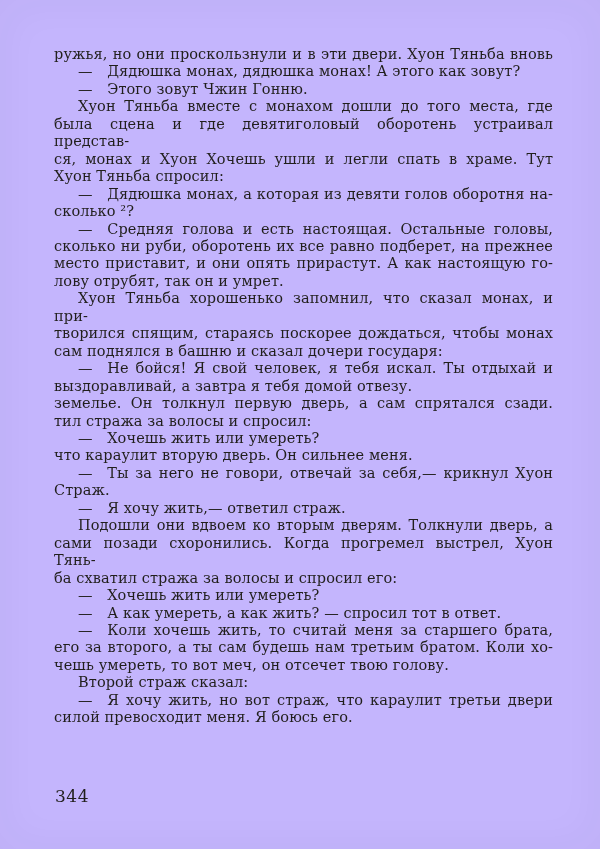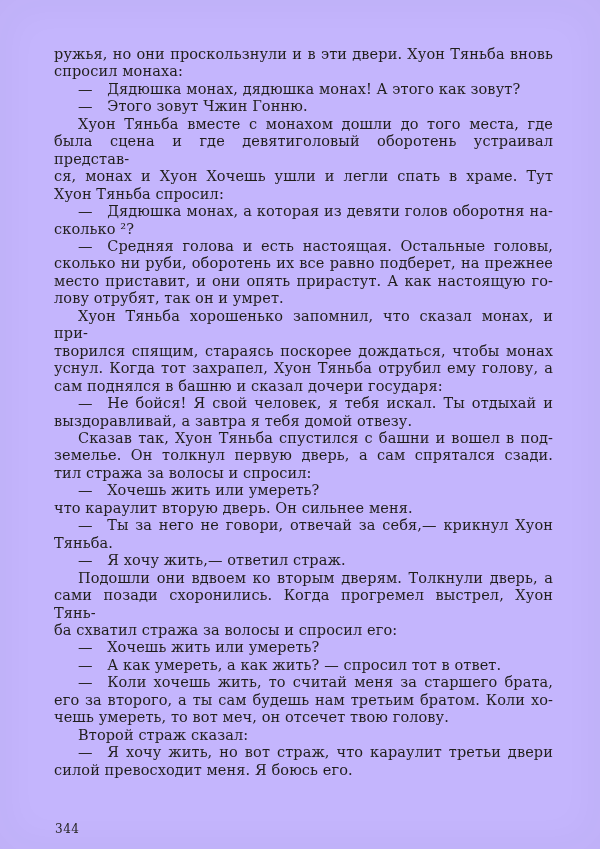--- a/index.html
+++ b/index.html
@@ -30,33 +30,32 @@
   .line {
     text-align: justify;
     text-align-last: justify;
     white-space: normal;
   }
   .line.last { text-align-last: left; }
   .line.indent { text-indent: 24px; }
   .page-number {
     position: absolute;
     left: 55px;
-    top: 822px;
-    font-size: 12px;
+    top: 786px;
+    font-size: 17px;
     letter-spacing: 0.5px;
   }
 </style>
 </head>
 <body>
 
 <div class="page">
   <div class="text-block">
       <div class="para">
         <div class="line">ружья, но они проскользнули и в эти двери. Хуон Тяньба вновь</div>
-        <div class="line last">спросил монаха:</div>
       </div>
       <div class="para">
         <div class="line last indent">— Дядюшка монах, дядюшка монах! А этого как зовут?</div>
       </div>
       <div class="para">
         <div class="line last indent">— Этого зовут Чжин Гонню.</div>
       </div>
       <div class="para">
         <div class="line indent">Хуон Тяньба вместе с монахом дошли до того места, где</div>
         <div class="line">была сцена и где девятиголовый оборотень устраивал представ-</div>
@@ -69,41 +68,39 @@
       </div>
       <div class="para">
         <div class="line indent">— Средняя голова и есть настоящая. Остальные головы,</div>
         <div class="line">сколько ни руби, оборотень их все равно подберет, на прежнее</div>
         <div class="line">место приставит, и они опять прирастут. А как настоящую го-</div>
         <div class="line last">лову отрубят, так он и умрет.</div>
       </div>
       <div class="para">
         <div class="line indent">Хуон Тяньба хорошенько запомнил, что сказал монах, и при-</div>
         <div class="line">творился спящим, стараясь поскорее дождаться, чтобы монах</div>
-        <div class="line">уснул. Когда тот захрапел, Хуон Тяньба отрубил ему голову, а</div>
         <div class="line last">сам поднялся в башню и сказал дочери государя:</div>
       </div>
       <div class="para">
         <div class="line indent">— Не бойся! Я свой человек, я тебя искал. Ты отдыхай и</div>
         <div class="line last">выздоравливай, а завтра я тебя домой отвезу.</div>
       </div>
       <div class="para">
-        <div class="line indent">Сказав так, Хуон Тяньба спустился с башни и вошел в под-</div>
         <div class="line">земелье. Он толкнул первую дверь, а сам спрятался сзади.</div>
         <div class="line last">тил стража за волосы и спросил:</div>
       </div>
       <div class="para">
         <div class="line last indent">— Хочешь жить или умереть?</div>
       </div>
       <div class="para">
         <div class="line last">что караулит вторую дверь. Он сильнее меня.</div>
       </div>
       <div class="para">
         <div class="line indent">— Ты за него не говори, отвечай за себя,— крикнул Хуон</div>
-        <div class="line last">Тяньба.</div>
+        <div class="line last">Страж.</div>
       </div>
       <div class="para">
         <div class="line last indent">— Я хочу жить,— ответил страж.</div>
       </div>
       <div class="para">
         <div class="line indent">Подошли они вдвоем ко вторым дверям. Толкнули дверь, а</div>
         <div class="line">сами позади схоронились. Когда прогремел выстрел, Хуон Тянь-</div>
         <div class="line last">ба схватил стража за волосы и спросил его:</div>
       </div>
       <div class="para">

